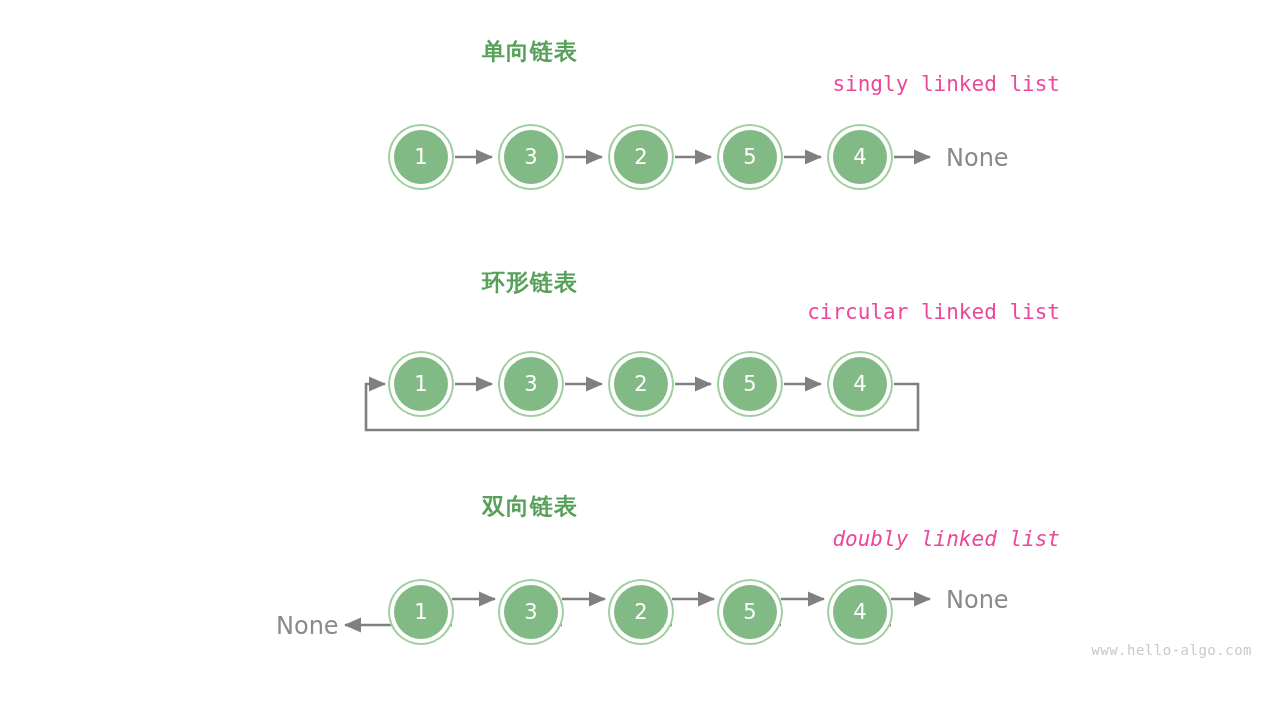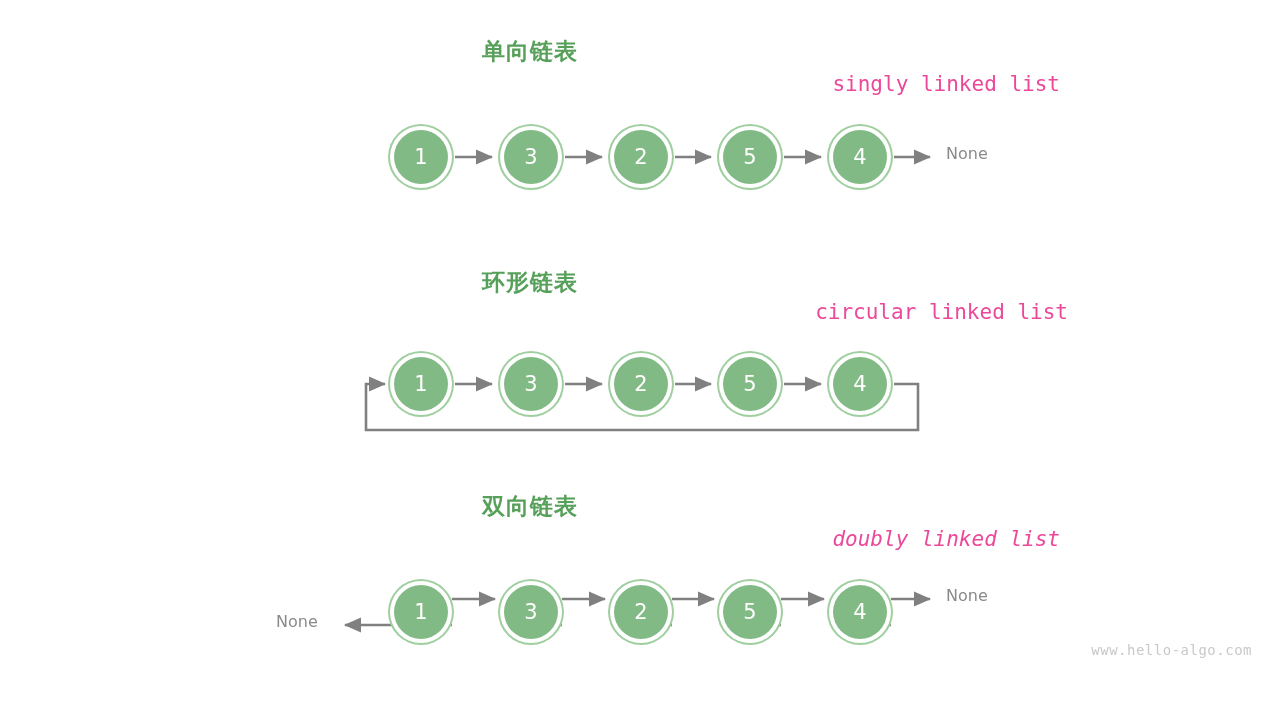--- a/index.html
+++ b/index.html
@@ -67,21 +67,21 @@
     font-family: "DejaVu Sans", "Liberation Sans", sans-serif;
     font-size: 21px;
     line-height: 1;
     user-select: none;
   }
 
   
   .none-label {
     position: absolute;
     font-family: "DejaVu Sans", "Liberation Sans", sans-serif;
-    font-size: 16px;
+    font-size: 24px;
     color: #8a8a8a;
     white-space: nowrap;
     z-index: 3;
   }
 
   
   .lines { position: absolute; left: 0; top: 0; width: 1280px; height: 720px; z-index: 1; }
 
   
   .watermark {
@@ -158,21 +158,21 @@
     </div>
     <div class="node" style="left:833px; top:130px;">
       <span>4</span>
     </div>
 
     <div class="none-label" style="left:946px; top:144px;">None</div>
   </div>
 
   <div class="section">
     <div class="title-cn" style="top:267px;">环形链表</div>
-    <div class="title-en" style="top:300px;padding-left:8px;">circular linked list</div>
+    <div class="title-en" style="top:300px;">circular linked list</div>
 
     <div class="node" style="left:394px; top:357px;">
       <span>1</span>
     </div>
     <div class="node" style="left:504px; top:357px;">
       <span>3</span>
     </div>
     <div class="node" style="left:614px; top:357px;">
       <span>2</span>
     </div>

